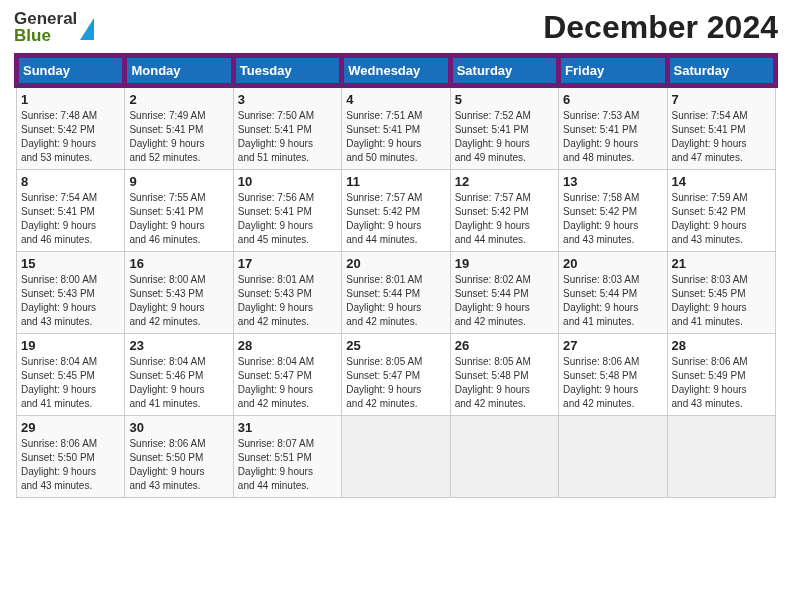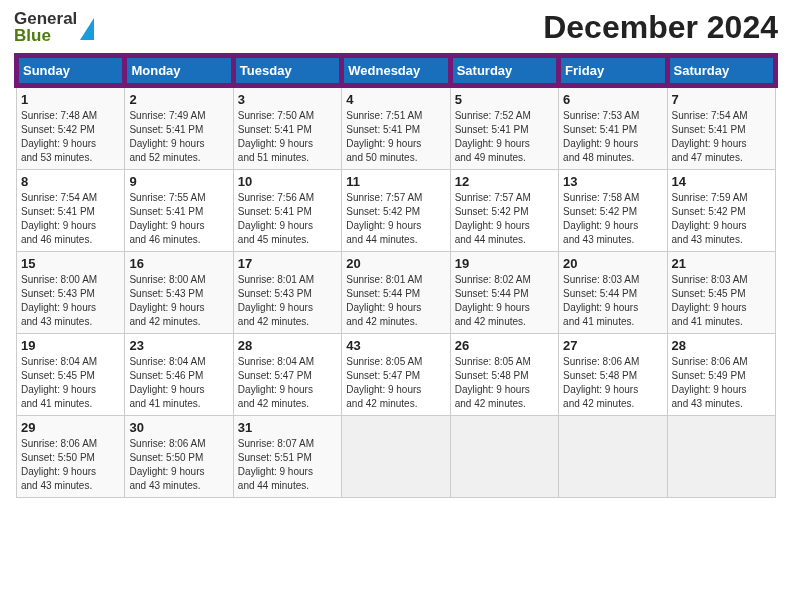--- a/index.html
+++ b/index.html
@@ -223,21 +223,21 @@
       </td>
           <td>
         <span class="day-num">23</span>
         <span class="day-info">Sunrise: 8:04 AM<br>Sunset: 5:46 PM<br>Daylight: 9 hours and&nbsp;41 minutes.</span>
       </td>
           <td>
         <span class="day-num">28</span>
         <span class="day-info">Sunrise: 8:04 AM<br>Sunset: 5:47 PM<br>Daylight: 9 hours and&nbsp;42 minutes.</span>
       </td>
           <td>
-        <span class="day-num">43</span>
+        <span class="day-num">25</span>
         <span class="day-info">Sunrise: 8:05 AM<br>Sunset: 5:47 PM<br>Daylight: 9 hours and&nbsp;42 minutes.</span>
       </td>
           <td>
         <span class="day-num">26</span>
         <span class="day-info">Sunrise: 8:05 AM<br>Sunset: 5:48 PM<br>Daylight: 9 hours and&nbsp;42 minutes.</span>
       </td>
           <td>
         <span class="day-num">27</span>
         <span class="day-info">Sunrise: 8:06 AM<br>Sunset: 5:48 PM<br>Daylight: 9 hours and&nbsp;42 minutes.</span>
       </td>

